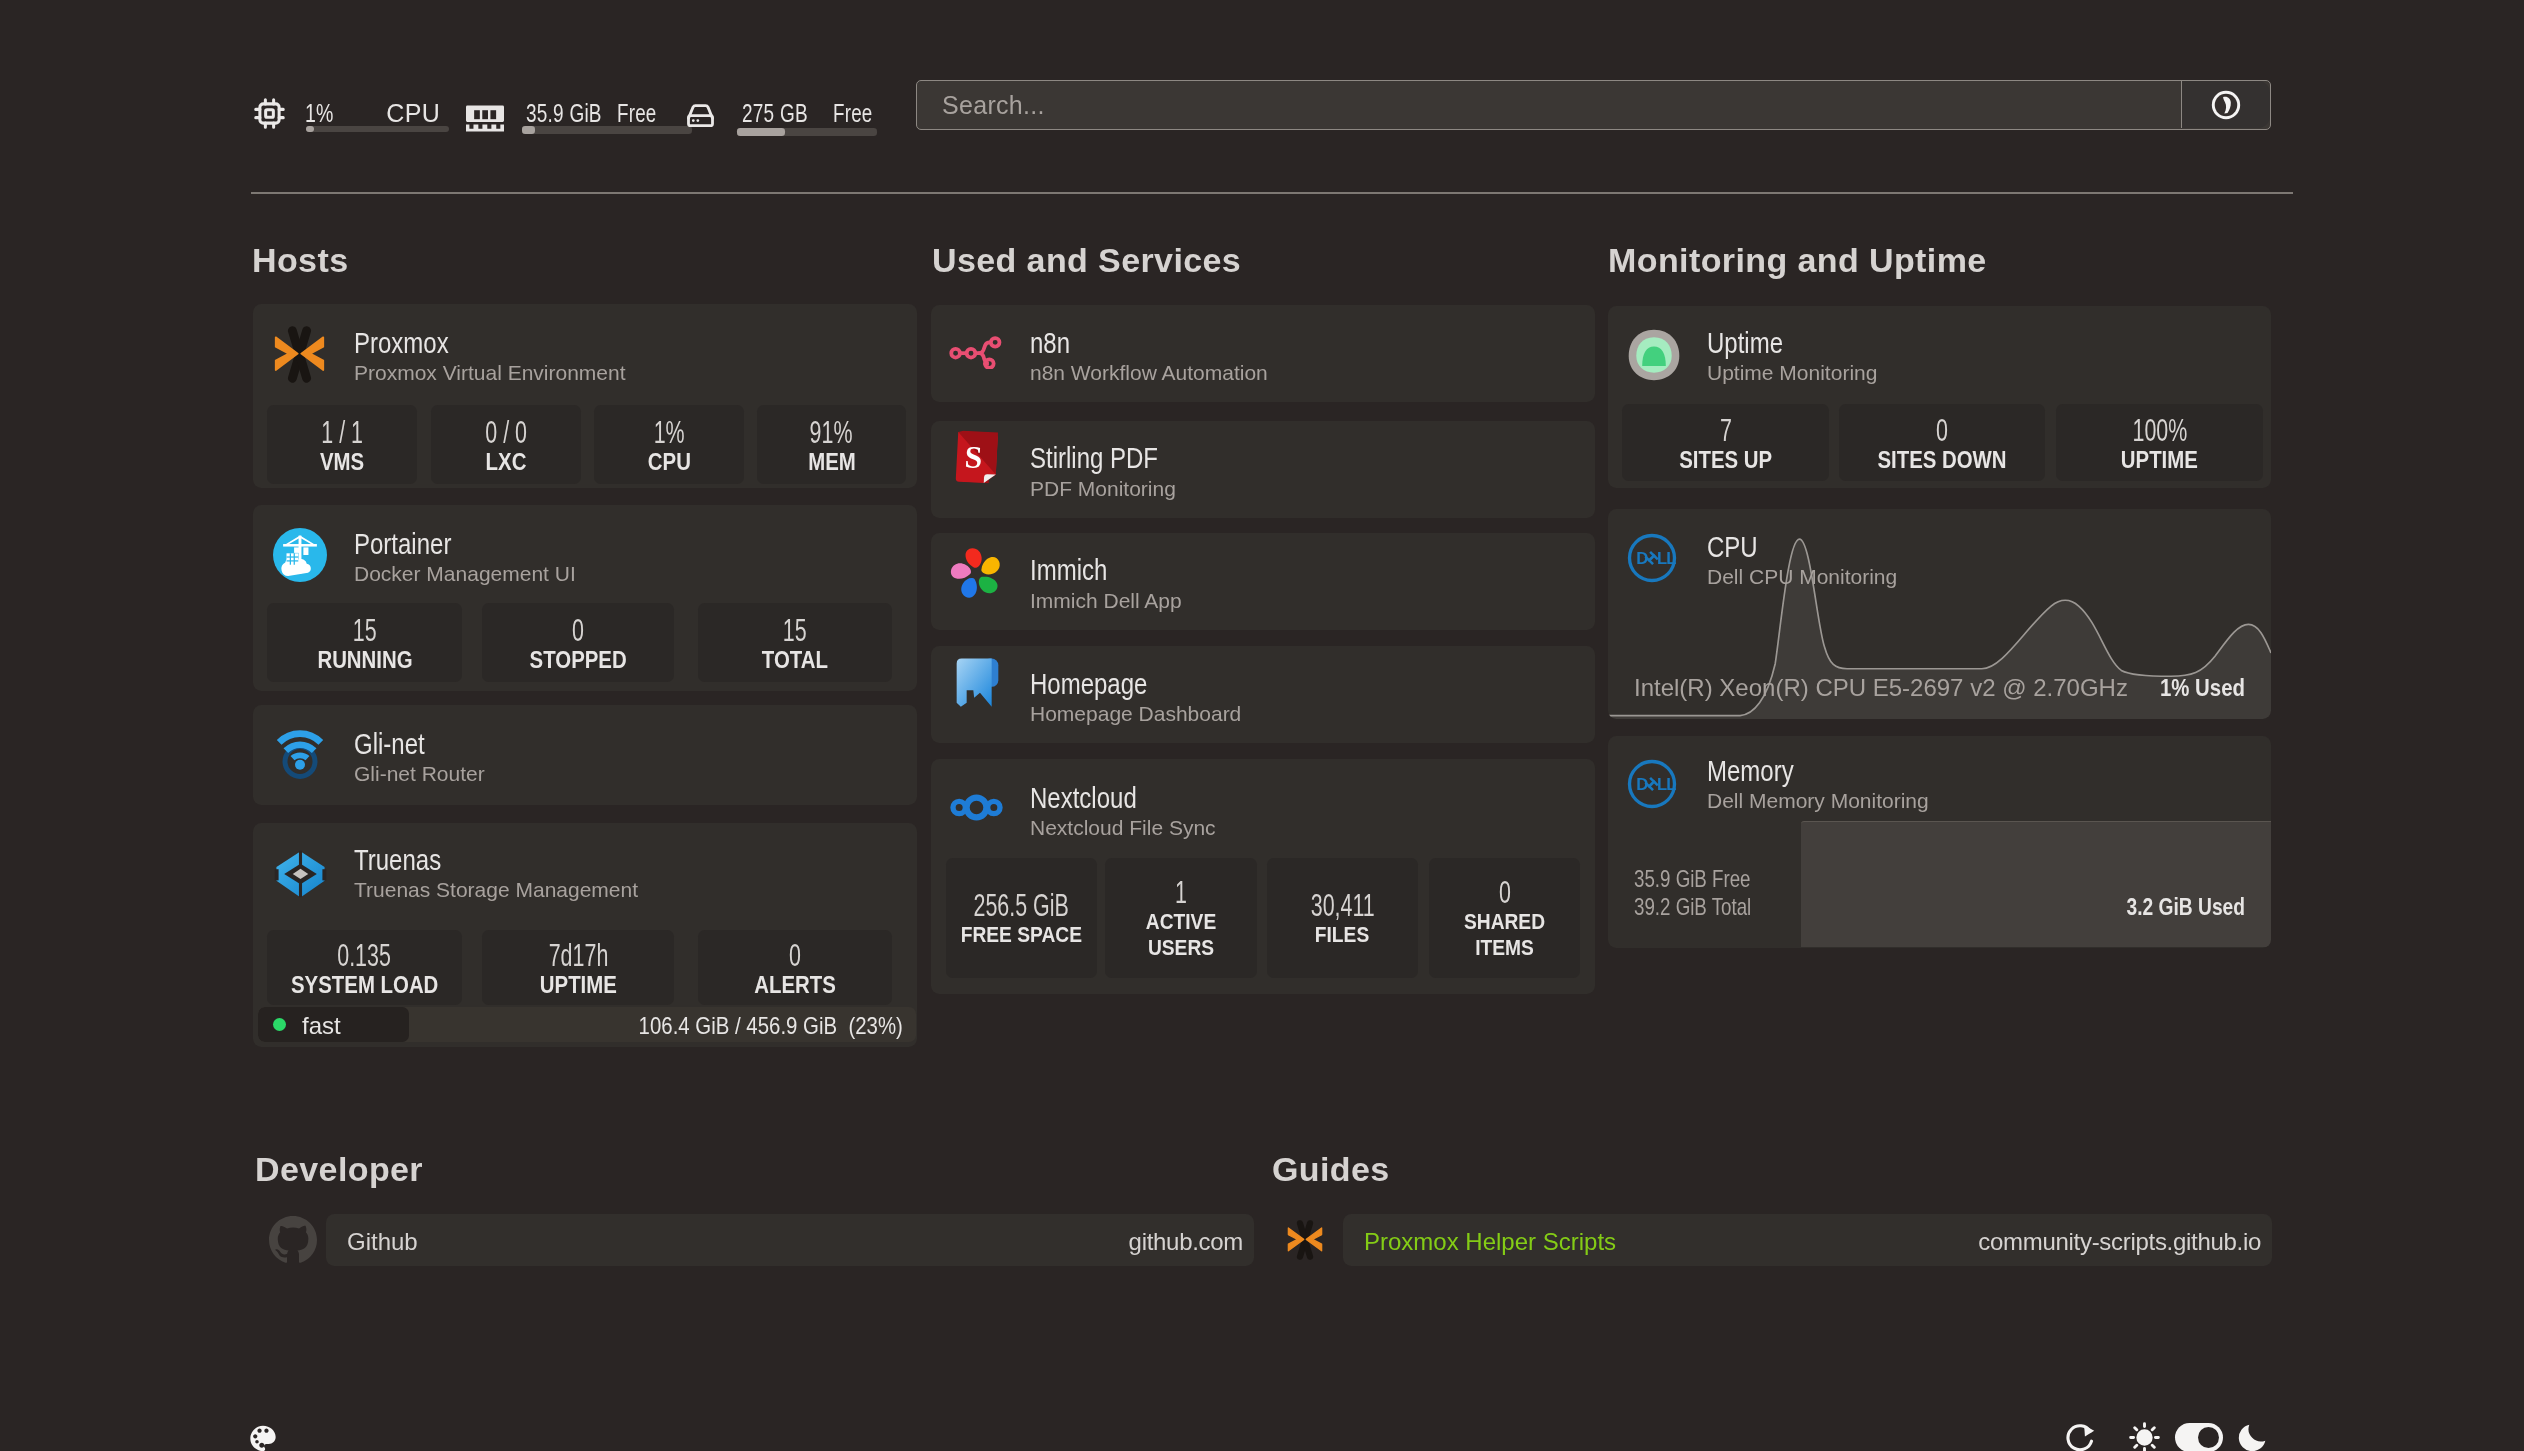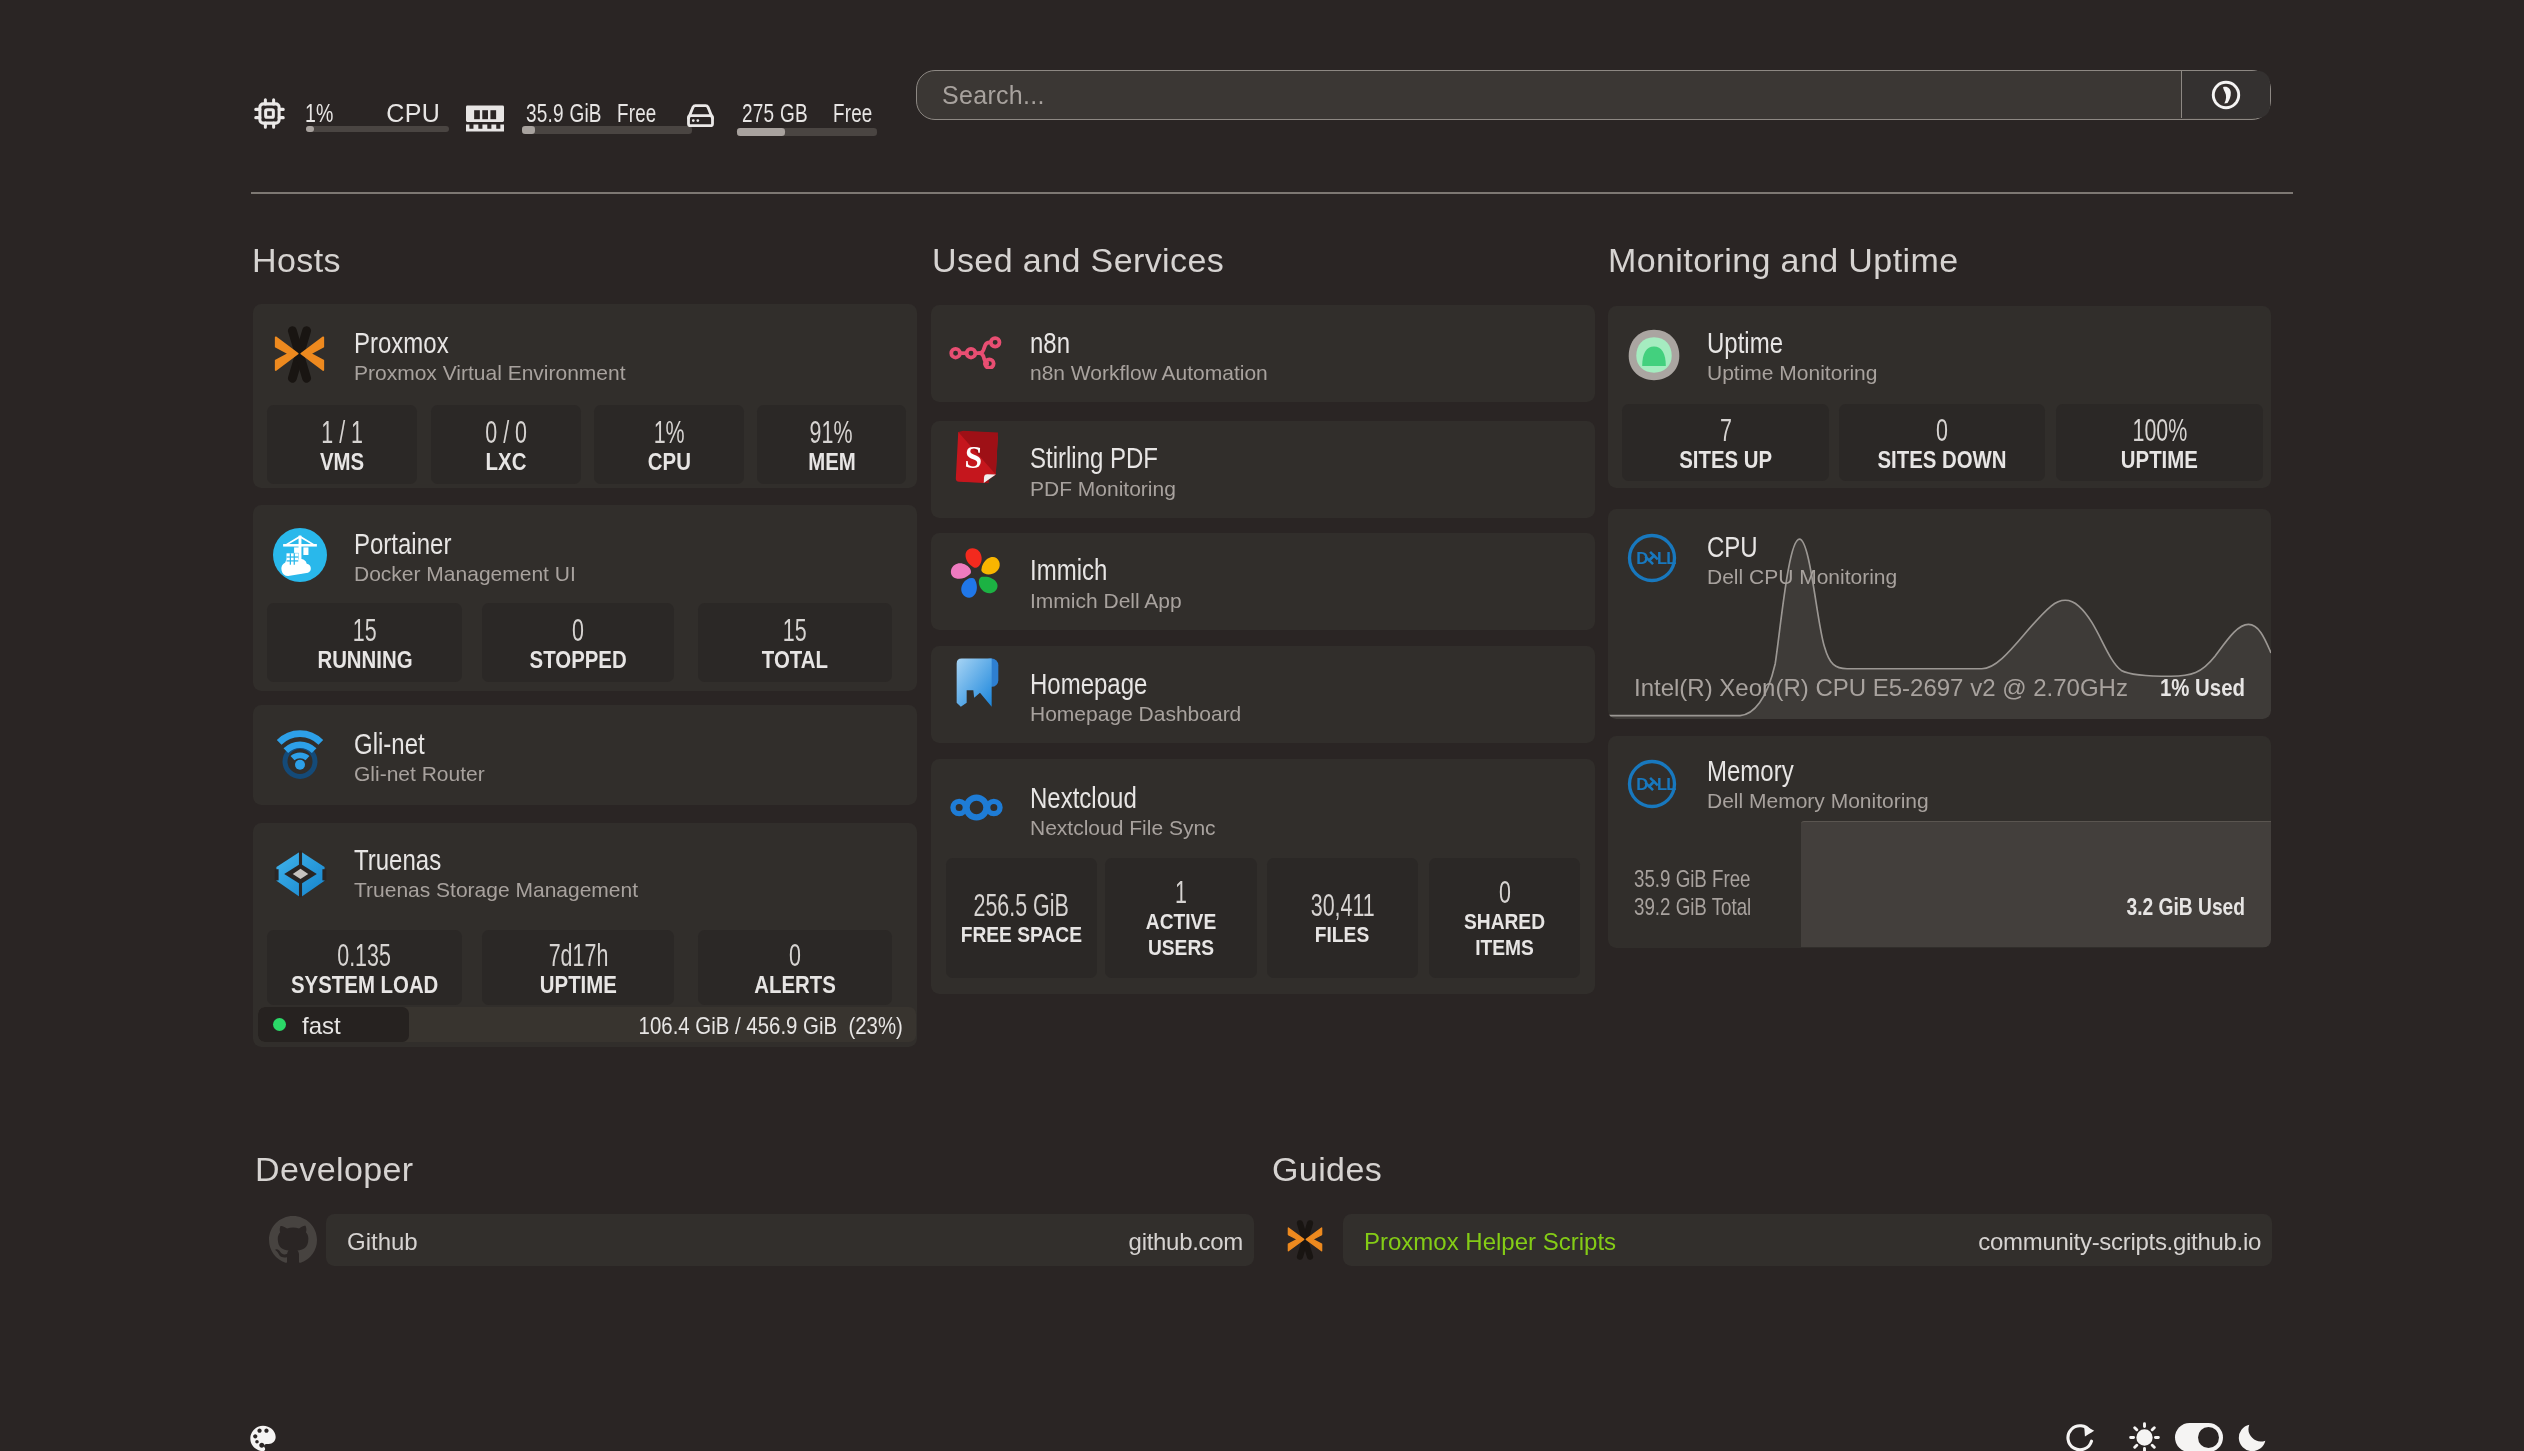--- a/index.html
+++ b/index.html
@@ -3,21 +3,21 @@
 <meta charset="utf-8">
 <style>
 * { margin:0; padding:0; box-sizing:border-box; }
 html,body { width:2525px; height:1451px; background:#2a2524; overflow:hidden; }
 body { font-family:"Liberation Sans", sans-serif; position:relative; }
 .abs { position:absolute; }
 .card { position:absolute; background:#312e2b; border-radius:8.4px; }
 .block { position:absolute; background:#2b2826; border-radius:6.7px; display:flex; flex-direction:column; align-items:center; justify-content:center; text-align:center; }
 .bval { font-size:32px; color:#d6d3d1; line-height:34px; transform:scaleX(0.67); }
 .blab { font-size:24px; color:#e7e5e4; font-weight:700; line-height:26px; margin-top:0px; transform:scaleX(0.85); }
-.sectitle { position:absolute; font-size:34px; color:#d6d3d1; font-weight:400; letter-spacing:0.4px; }
+.sectitle { position:absolute; font-size:34px; color:#d6d3d1; font-weight:700; letter-spacing:0.4px; }
 .stitle { position:absolute; font-size:30px; color:#e7e5e4; font-weight:500; transform:scaleX(0.8); transform-origin:left top; }
 .ssub { position:absolute; font-size:21px; color:#a8a29e; font-weight:400; }
 .wtext { font-size:25px; color:#e7e5e4; letter-spacing:0.3px; }
 .bar { position:absolute; height:6.7px; border-radius:3.3px; background:#4a4542; }
 .barfill { position:absolute; height:6.7px; border-radius:3.3px; background:#a8a29e; }
 </style>
 </head>
 <body>
 
 <div id="topwidgets">
@@ -47,21 +47,21 @@
     <path d="M21 14.5 17.6 6.1 A2 2 0 0 0 15.8 5 H8.2 A2 2 0 0 0 6.4 6.1 L3 14.5"></path>
     <rect x="3" y="12.5" width="18" height="7.5" rx="1.5"></rect>
     <path d="M6.6 16.2 h.01 M10 16.2 h.01"></path>
   </svg>
   <div class="abs wtext" style="left:742px;top:99px;transform:scaleX(0.76);transform-origin:left">275 GB</div>
   <div class="abs wtext" style="left:833px;top:99px;transform:scaleX(0.75);transform-origin:left">Free</div>
   <div class="bar" style="left:737px;top:128px;width:140px;height:7.5px"></div>
   <div class="barfill" style="left:737px;top:128px;width:48px;height:7.5px"></div>
 </div>
 
-<div class="abs" style="left:916px;top:70px;width:1355px;height:50px;background:#3b3734;border:1.7px solid #8d8883;border-radius:19px;">
+<div class="abs" style="left:916px;top:80px;width:1355px;height:50px;background:#3b3734;border:1.7px solid #8d8883;border-radius:5px;">
   <div class="abs" style="left:25px;top:10px;font-size:25px;color:#a8a29e;letter-spacing:0.3px;">Search...</div>
   <div class="abs" style="right:0;top:0;width:89px;height:47px;background:#343130;border-left:1.7px solid #8d8883;border-radius:0 11.7px 11.7px 0;">
     <svg class="abs" style="left:29px;top:9.2px" width="30" height="30" viewBox="0 0 36 36">
       <circle cx="18" cy="18" r="17" fill="#f5f4f3"></circle>
       <circle cx="18" cy="18" r="13.5" fill="#342f2d"></circle>
       <path d="M14.5 8.5 c5.5 -1.5 9 2 9.3 6.5 c0.3 5 -1.8 9.5 -4 12.5 l-3.8 0.8 c2.6 -4.6 2.8 -10 0.8 -13.6 c-1 -1.9 -2.1 -3.6 -2.3 -6.2 z" fill="#f5f4f3"></path>
     </svg>
   </div>
 </div>
 

